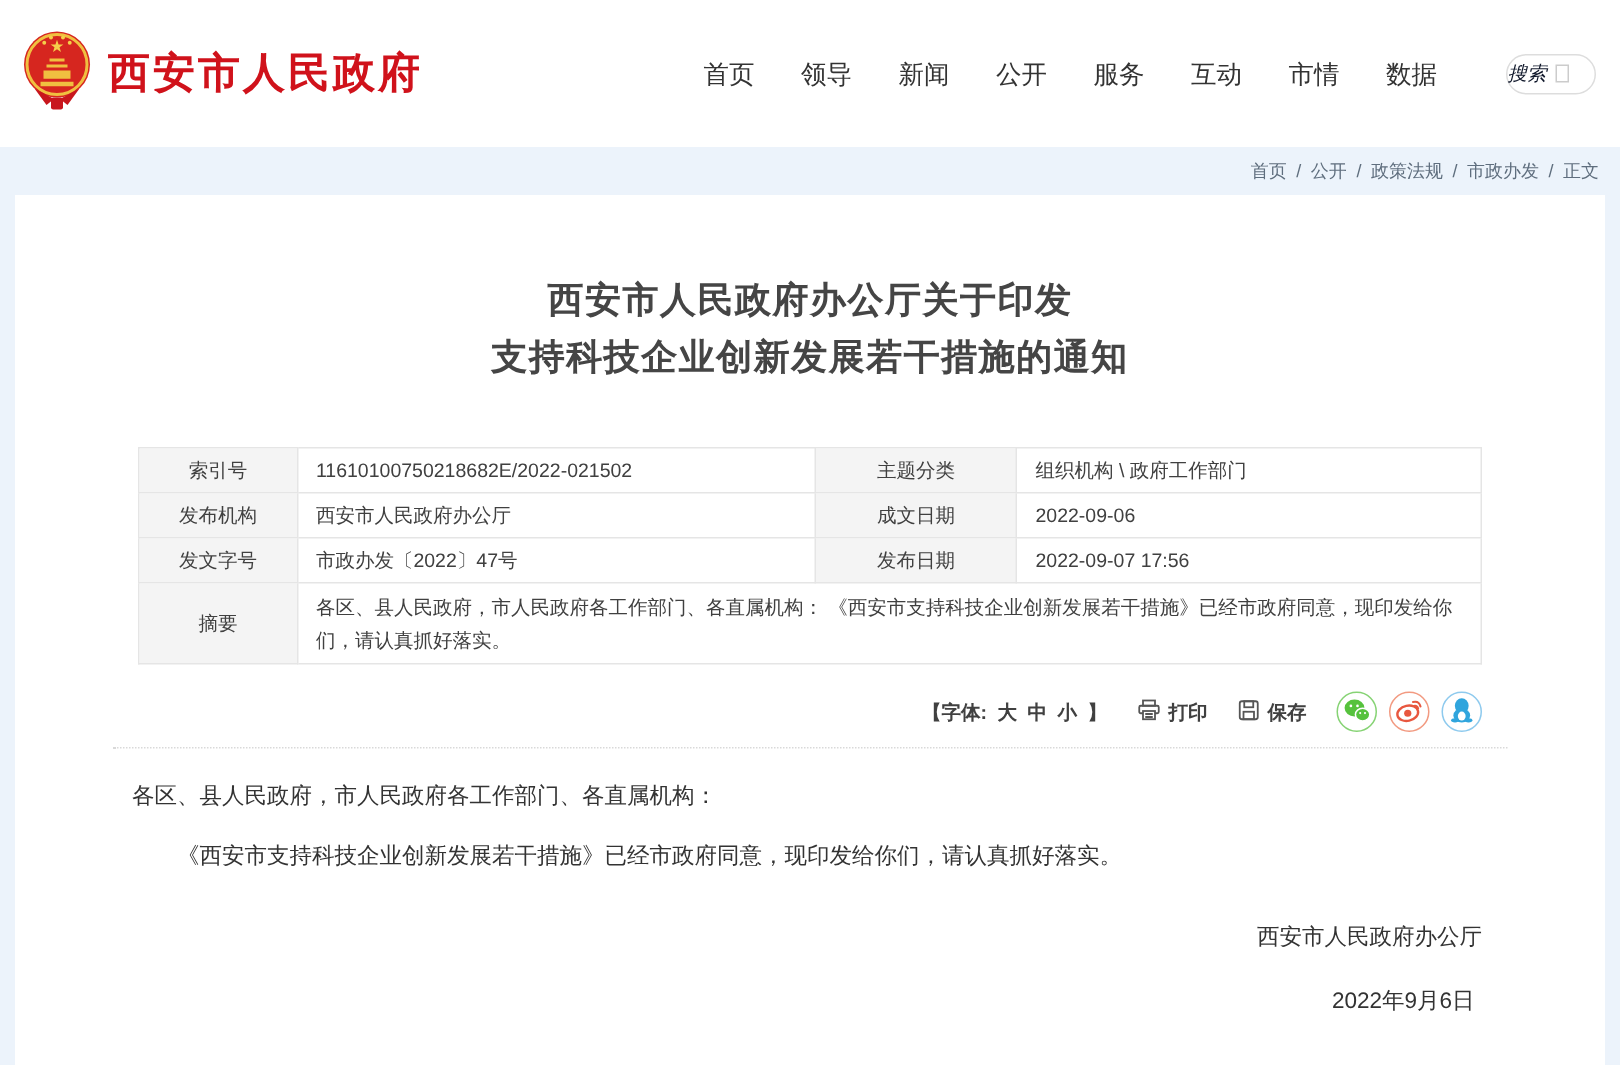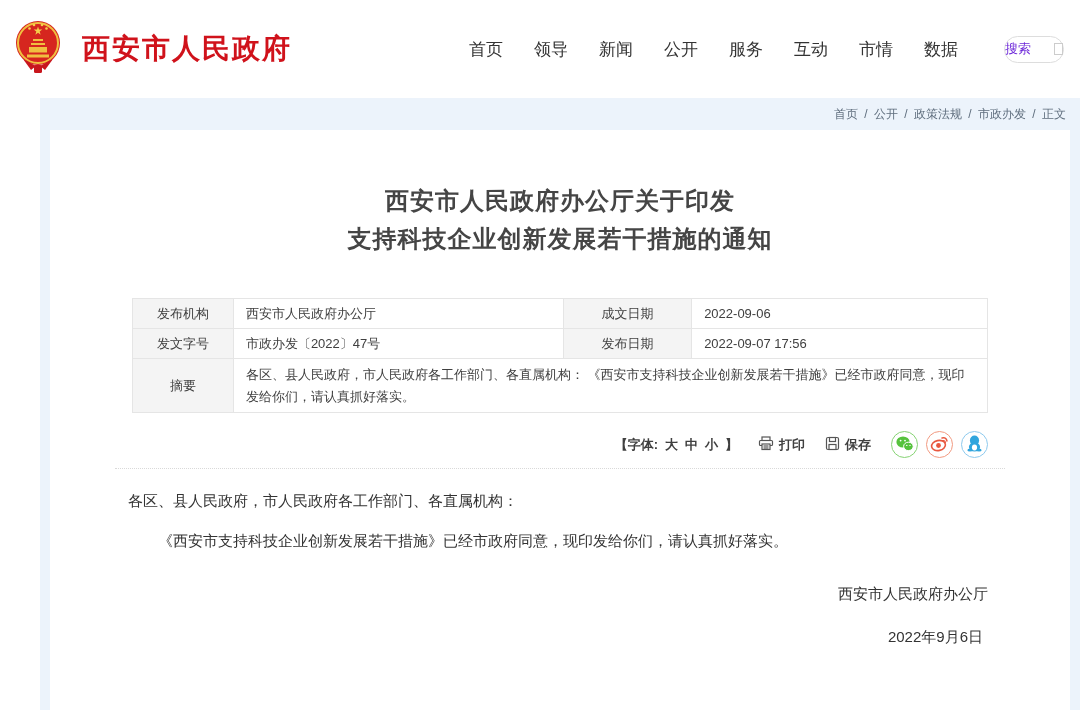--- a/index.html
+++ b/index.html
@@ -9,43 +9,43 @@
     font-family: "Liberation Sans", "DejaVu Sans", sans-serif;
     background: #ffffff; color: #333;
   }
 
   
   .site-header {
     height: 98px; background: #fff;
     display: flex; align-items: center;
     padding: 0 16px 0 14px;
   }
-  .logo { display: flex; align-items: center; gap: 20px; cursor: pointer; justify-content: space-between; }
+  .logo { display: flex; align-items: center; gap: 10px; cursor: pointer; justify-content: space-between; }
   .logo-text { color: #d0121b; }
   .site-name {
     font-size: 28px; font-weight: bold; letter-spacing: 2px; line-height: 32px;
   }
   .site-url {
     font-size: 13px; font-weight: bold; letter-spacing: 4px; margin-top: 3px;
   }
   .main-nav {
     margin-left: auto; display: flex; align-items: center; gap: 31px;
     font-size: 17px; color: #333;
   }
   .main-nav .nav-item { cursor: pointer; white-space: nowrap; }
   .search-pill {
     margin-left: 46px; width: 60px; height: 27px;
     border: 1px solid #ddd; border-radius: 14px;
-    display: flex; align-items: center; justify-content: space-between; gap: 6px;
-    color: #6d28d9; font-size: 13px; cursor: pointer; background: #fff;
+    display: flex; align-items: center; justify-content: flex-start; gap: 6px;
+    color: #0f172a; font-size: 13px; cursor: pointer; background: #fff; font-style: italic;
   }
   .search-glyph { width: 9px; height: 12px; border: 1px solid #ccc; display: inline-block; }
 
   
-  .band { background: #ecf3fb; height: 612px; padding: 0 10px; margin-left: 40px; }
+  .band { background: #ecf3fb; height: 612px; padding: 0 10px; }
   .breadcrumb-row {
     height: 32px; line-height: 32px; text-align: right;
     font-size: 12px; color: #5f6e7e; padding-right: 4px;
   }
   .breadcrumb-row .crumb { cursor: pointer; }
   .breadcrumb-row .sep { margin: 0 3px; }
 
   
   .card { background: #fff; height: 580px; padding-top: 52px; }
   .doc-title {
@@ -166,20 +166,26 @@
     </div>
 
     <table class="meta">
       <colgroup>
           <col class="c-l1">
           <col class="c-v1">
           <col class="c-l2">
           <col class="c-v2">
         </colgroup>
       <tbody>
+        <tr>
+          <td class="lbl">索引号</td>
+          <td>11610100750218682E/2022-021502</td>
+          <td class="lbl">主题分类</td>
+          <td>组织机构 \ 政府工作部门</td>
+        </tr>
         <tr>
           <td class="lbl">发布机构</td>
           <td>西安市人民政府办公厅</td>
           <td class="lbl">成文日期</td>
           <td>2022-09-06</td>
         </tr>
         <tr>
           <td class="lbl">发文字号</td>
           <td>市政办发〔2022〕47号</td>
           <td class="lbl">发布日期</td>

